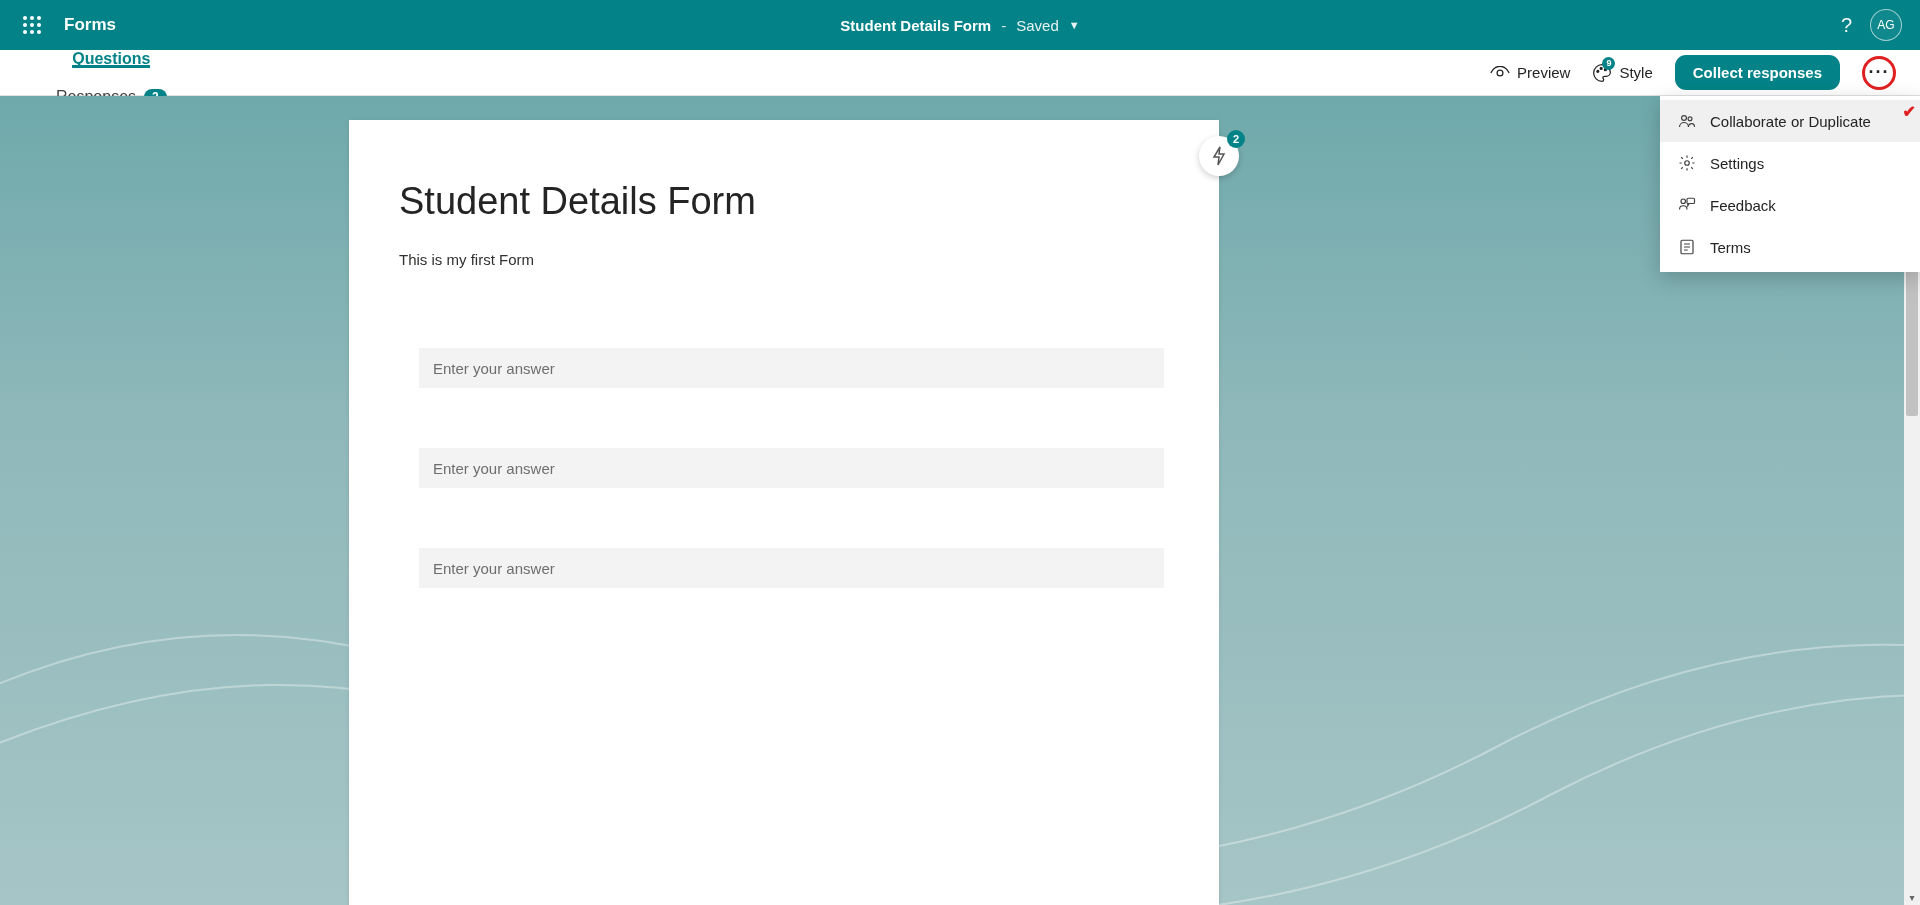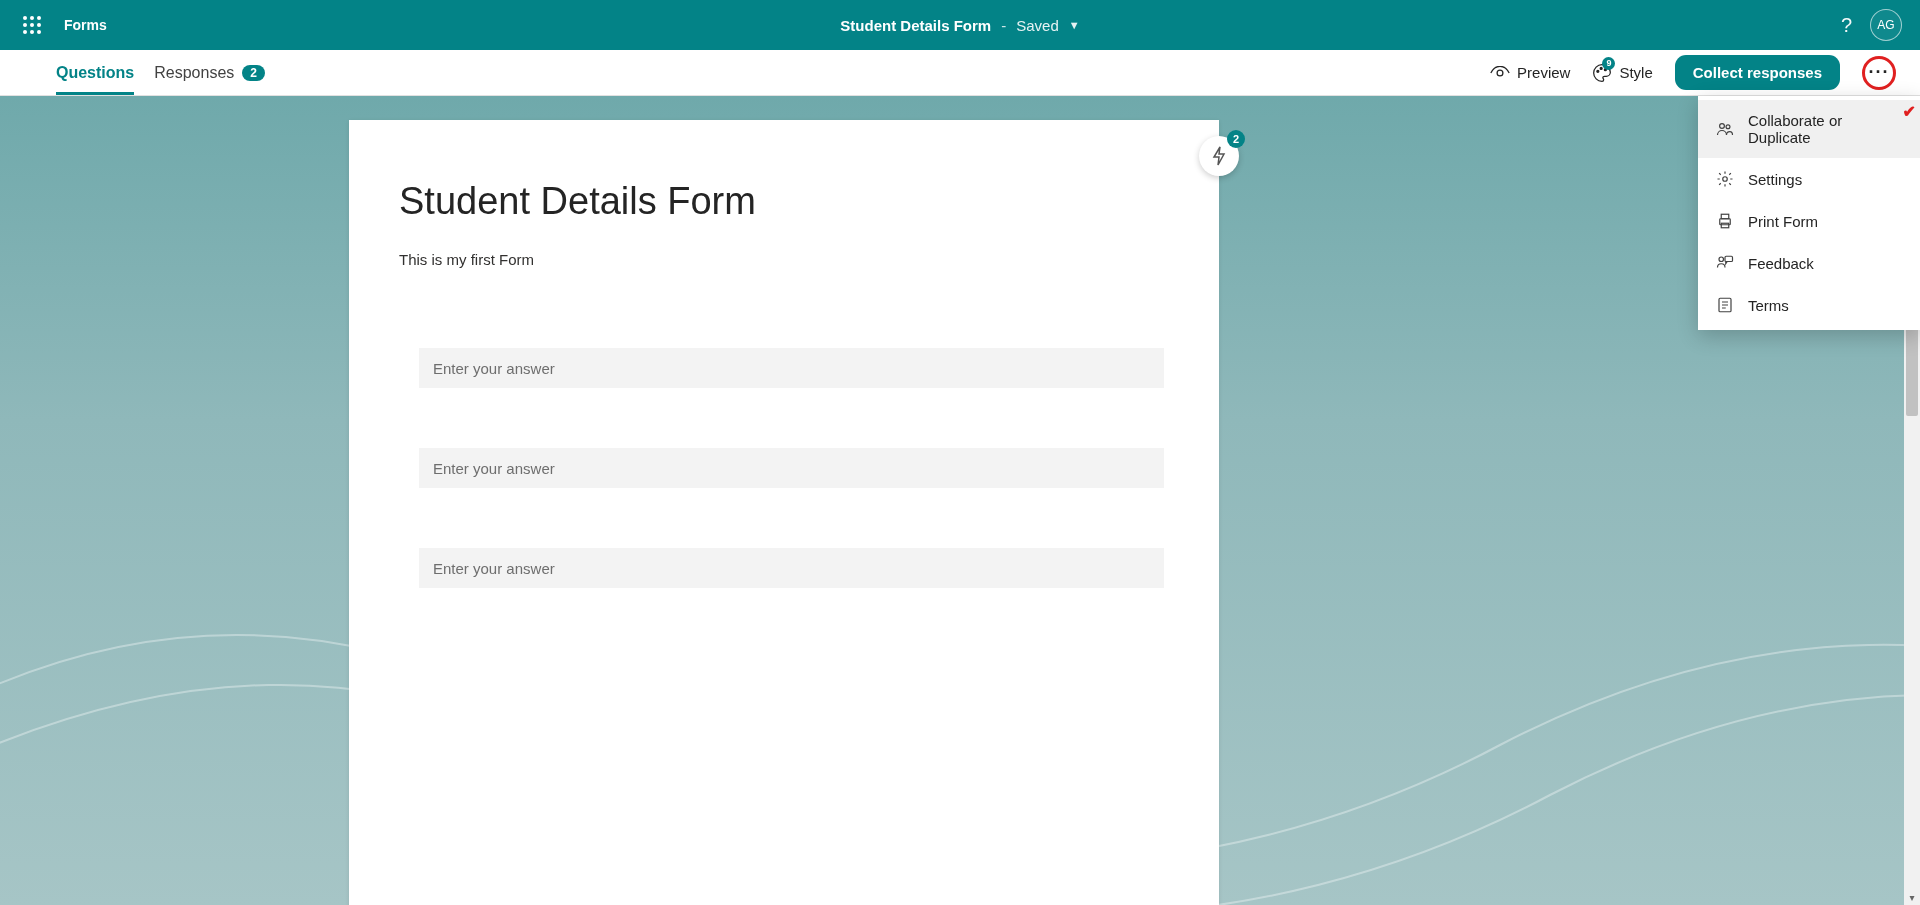--- a/index.html
+++ b/index.html
@@ -30,21 +30,21 @@
   .waffle {
     width: 48px;
     height: 48px;
     display: flex;
     align-items: center;
     justify-content: center;
     cursor: pointer;
   }
   .waffle svg { fill: #fff; }
   .app-name {
-    font-size: 14px;
+    font-size: 17px;
     font-weight: 600;
     margin-left: 8px;
     cursor: pointer;
   }
   .header-center {
     position: absolute;
     left: 50%;
     transform: translateX(-50%);
     display: flex;
     align-items: center;
@@ -92,20 +92,21 @@
     display: flex;
     align-items: center;
     padding: 0 0 0 56px;
     position: relative;
   }
   .tabs {
     display: flex;
     align-items: center;
     gap: 20px;
     height: 100%;
+    flex-direction: column;
   }
   .tab {
     font-size: 16px;
     color: #424242;
     height: 100%;
     display: flex;
     align-items: center;
     position: relative;
     cursor: pointer;
   }
@@ -281,21 +282,21 @@
     align-items: center;
     justify-content: center;
     font-weight: 600;
   }
 
   
   .dropdown {
     position: absolute;
     top: 96px;
     right: 0;
-    width: 222px;
+    width: 260px;
     background: #fff;
     box-shadow: 0 6px 20px rgba(0,0,0,0.2);
     z-index: 50;
     padding: 4px 0;
   }
   .dd-item {
     display: flex;
     align-items: center;
     gap: 14px;
     padding: 12px 18px;
@@ -472,30 +473,20 @@
       <svg width="18" height="18" viewBox="0 0 24 24" fill="none" stroke="#424242" stroke-width="1.6">
         <circle cx="12" cy="12" r="3"></circle>
         <path d="M12 2v3M12 19v3M4.2 4.2l2.1 2.1M17.7 17.7l2.1 2.1M2 12h3M19 12h3M4.2 19.8l2.1-2.1M17.7 6.3l2.1-2.1"></path>
       </svg>
     </span>
     <span>Settings</span>
   </div>
   <div class="dd-item">
     <span class="dd-icon">
       <svg width="18" height="18" viewBox="0 0 24 24" fill="none" stroke="#424242" stroke-width="1.6">
-        <rect x="5" y="9" width="14" height="8" rx="1"></rect>
-          <rect x="7" y="3" width="10" height="6"></rect>
-          <rect x="7" y="15" width="10" height="6"></rect>
-      </svg>
-    </span>
-    <span>Print Form</span>
-  </div>
-  <div class="dd-item">
-    <span class="dd-icon">
-      <svg width="18" height="18" viewBox="0 0 24 24" fill="none" stroke="#424242" stroke-width="1.6">
         <circle cx="7" cy="7" r="3"></circle>
           <path d="M2 18c0-2.8 2.2-5 5-5s5 2.2 5 5"></path>
         <rect x="12" y="3" width="10" height="7" rx="1.5"></rect>
           <path d="M15 10l-2 3v-3"></path>
       </svg>
     </span>
     <span>Feedback</span>
   </div>
   <div class="dd-item">
     <span class="dd-icon">

